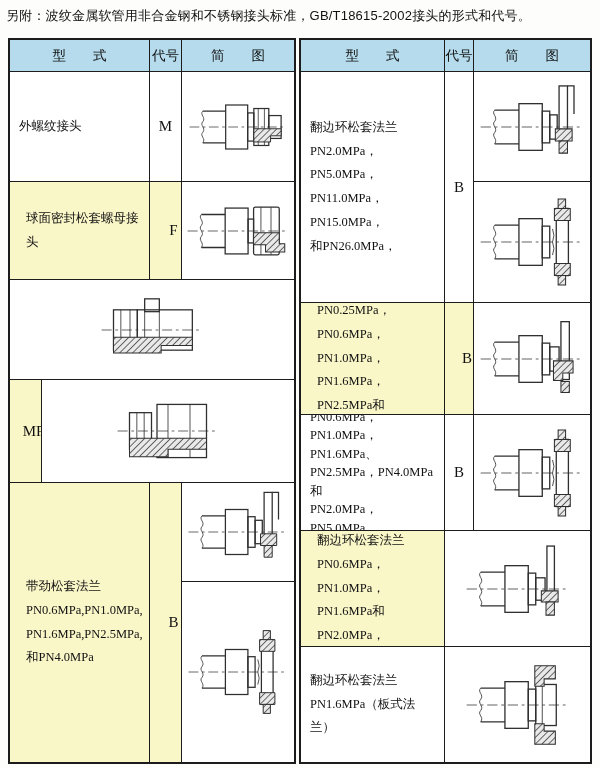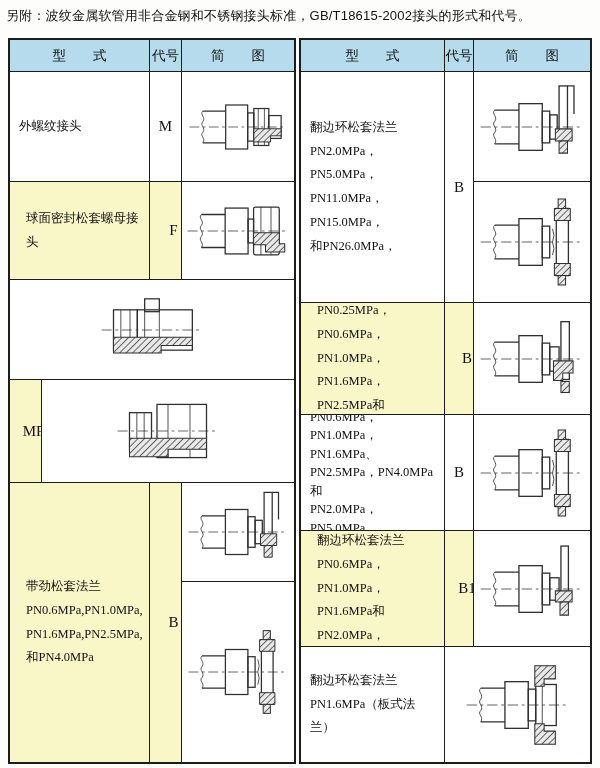--- a/index.html
+++ b/index.html
@@ -337,23 +337,20 @@
           </svg>
       </div>
     </div>
 
     <div class="row" style="height:116px">
       <div class="cell c-type hl">
           <span class="type-text">翻边环松套法兰
 PN0.6MPa，PN1.0MPa，
 PN1.6MPa和PN2.0MPa，</span>
         </div>
-      <div class="cell c-code hl">
-          <span>B1</span>
-        </div>
       <div class="cell c-diag">
         <svg class="dg" width="112" height="108" viewBox="0 0 120 100">
             <use href="#sym-b1"></use>
           </svg>
       </div>
     </div>
 
     <div class="row" style="flex:1">
       <div class="cell c-type">
           <span class="type-text">翻边环松套法兰

